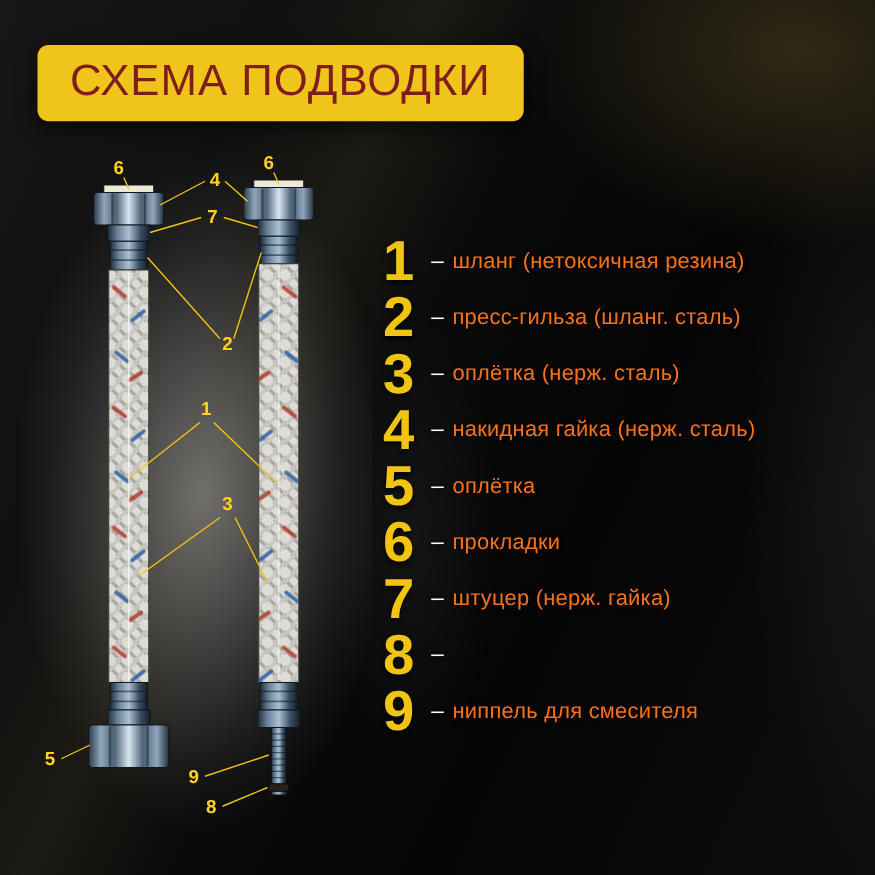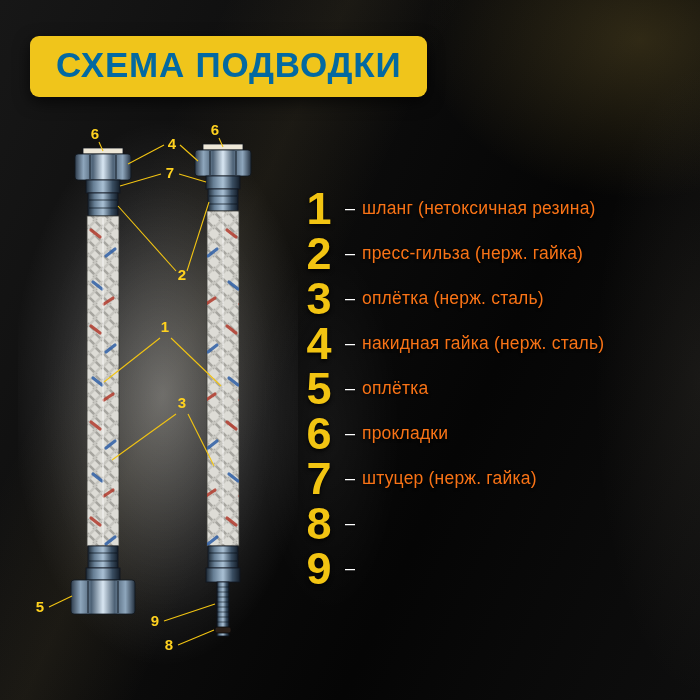--- a/index.html
+++ b/index.html
@@ -18,21 +18,21 @@
   }
   .stage { position: absolute; inset: 0; }
 
   .title-banner {
     position: absolute; left: 30px; top: 36px;
     background: #f0c51b; border-radius: 9px;
     padding: 9px 26px 12px;
     box-shadow: 0 5px 16px rgba(0,0,0,0.65);
   }
   .title-banner span {
-    font-size: 35px; font-weight: 700; letter-spacing: 0.8px; color: #0369a1;
+    font-size: 35px; font-weight: 400; letter-spacing: 0.8px; color: #7f1d1d;
     white-space: nowrap;
   }
 
   .diagram { position: absolute; left: 18px; top: 122px; }
 
   .legend { position: absolute; left: 302px; top: 186px; width: 394px; }
   .legend-row { display: flex; align-items: center; height: 45px; }
   .legend-num {
     flex: 0 0 34px; text-align: center;
     font-size: 45px; font-weight: 800; color: #f2c412; line-height: 1;
@@ -188,21 +188,21 @@
 
   <div class="legend">
     <div class="legend-row">
       <span class="legend-num">1</span>
       <span class="legend-dash">–</span>
       <span class="legend-label">шланг (нетоксичная резина)</span>
     </div>
     <div class="legend-row">
       <span class="legend-num">2</span>
       <span class="legend-dash">–</span>
-      <span class="legend-label">пресс-гильза (нерж. гайка)</span>
+      <span class="legend-label">пресс-гильза (шланг. сталь)</span>
     </div>
     <div class="legend-row">
       <span class="legend-num">3</span>
       <span class="legend-dash">–</span>
       <span class="legend-label">оплётка (нерж. сталь)</span>
     </div>
     <div class="legend-row">
       <span class="legend-num">4</span>
       <span class="legend-dash">–</span>
       <span class="legend-label">накидная гайка (нерж. сталь)</span>
@@ -222,16 +222,17 @@
       <span class="legend-dash">–</span>
       <span class="legend-label">штуцер (нерж. гайка)</span>
     </div>
     <div class="legend-row">
       <span class="legend-num">8</span>
       <span class="legend-dash">–</span>
     </div>
     <div class="legend-row">
       <span class="legend-num">9</span>
       <span class="legend-dash">–</span>
+      <span class="legend-label">ниппель для смесителя</span>
     </div>
   </div>
 
 </div>
 
 </body></html>

